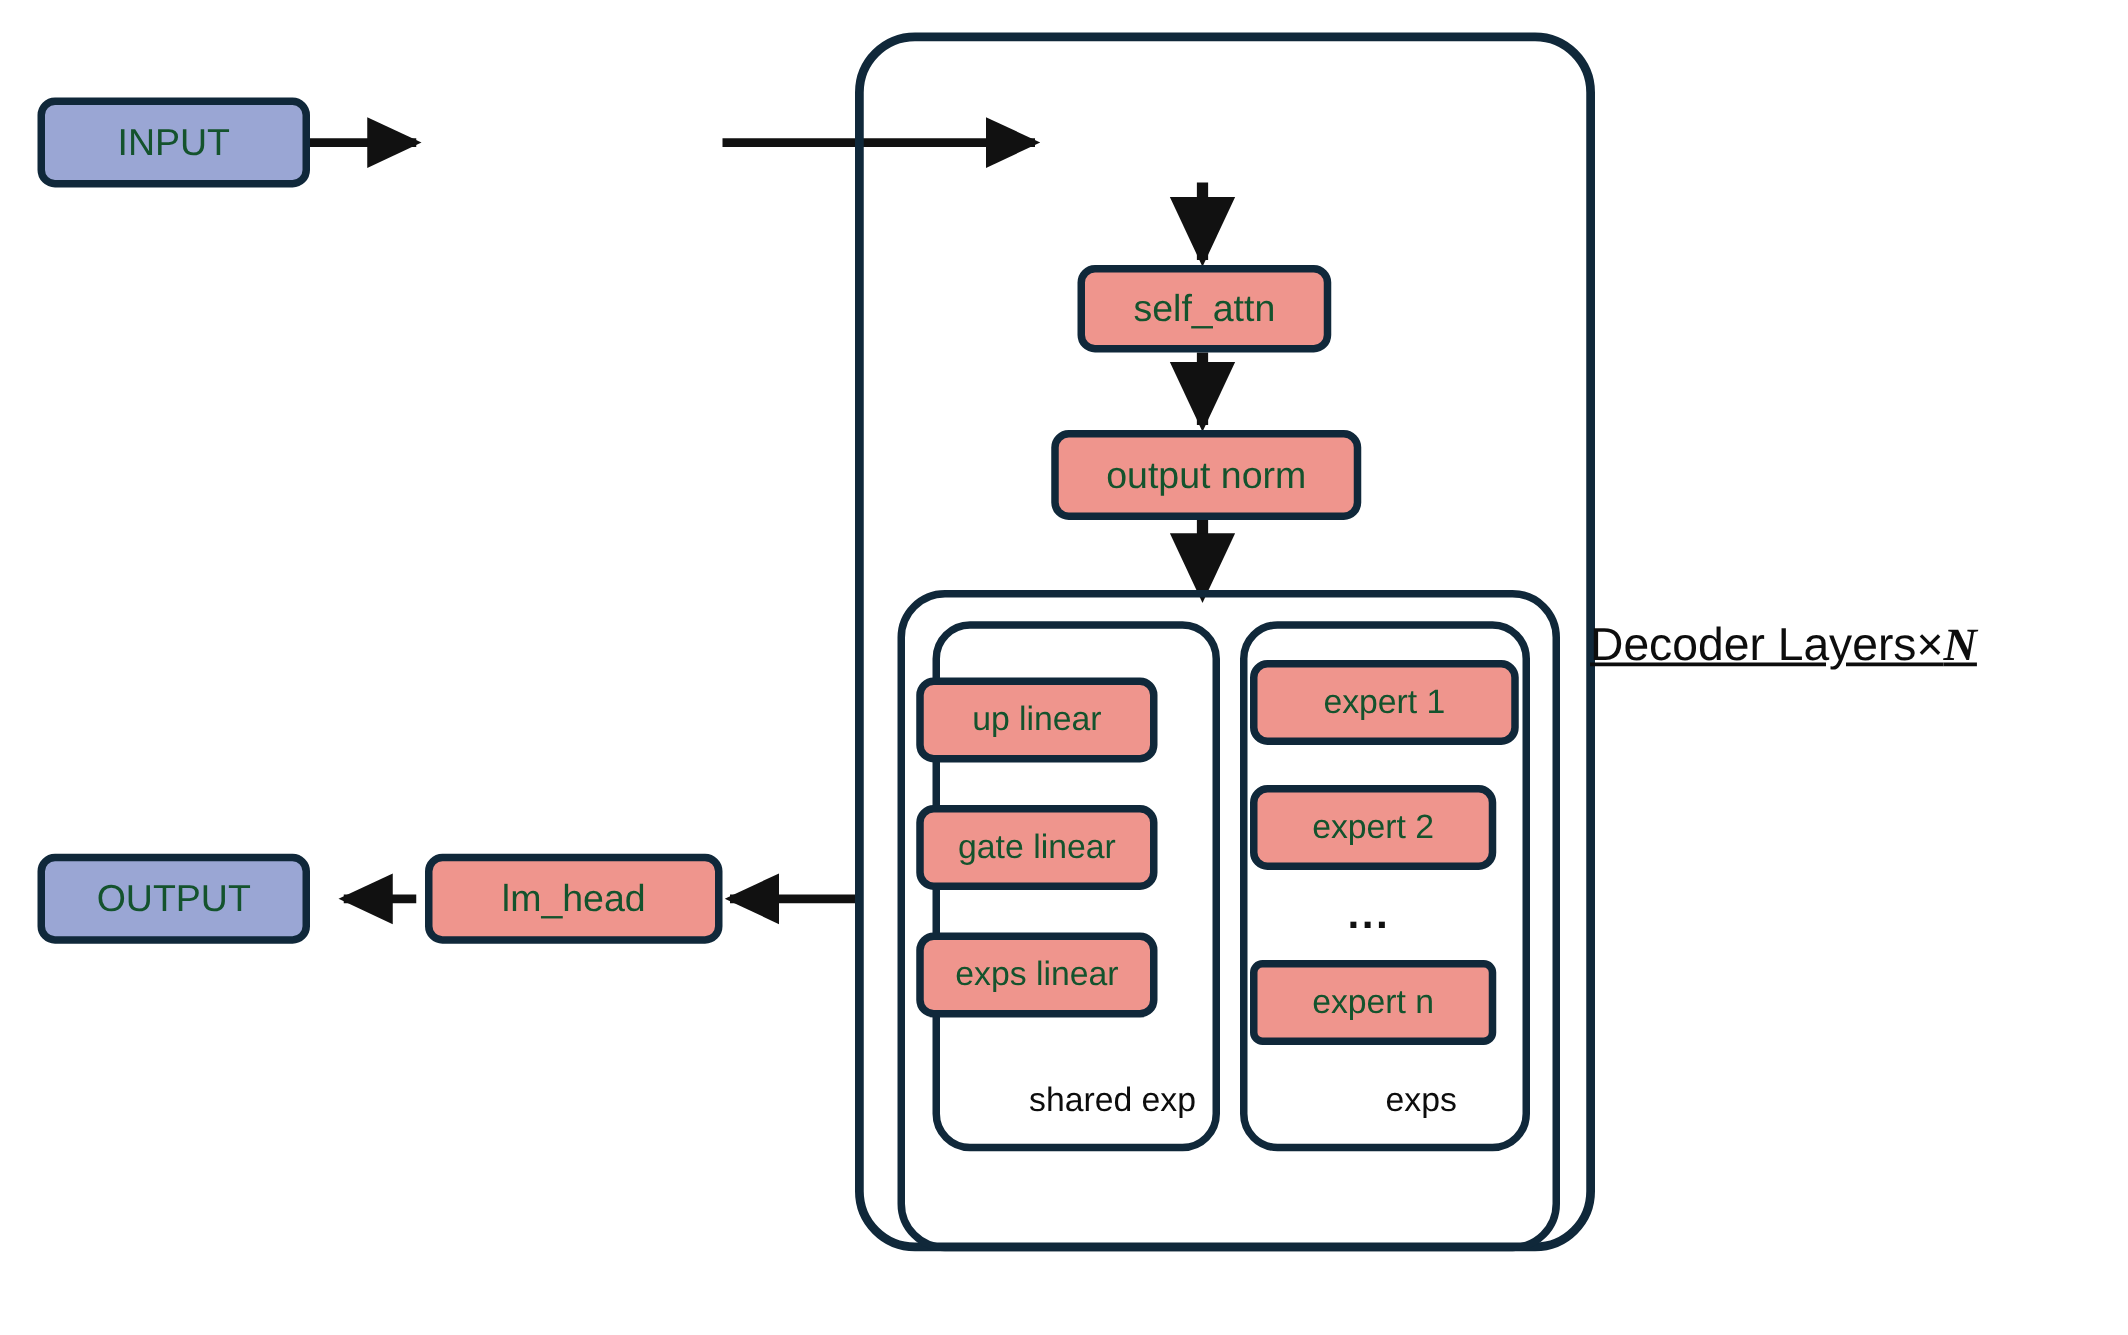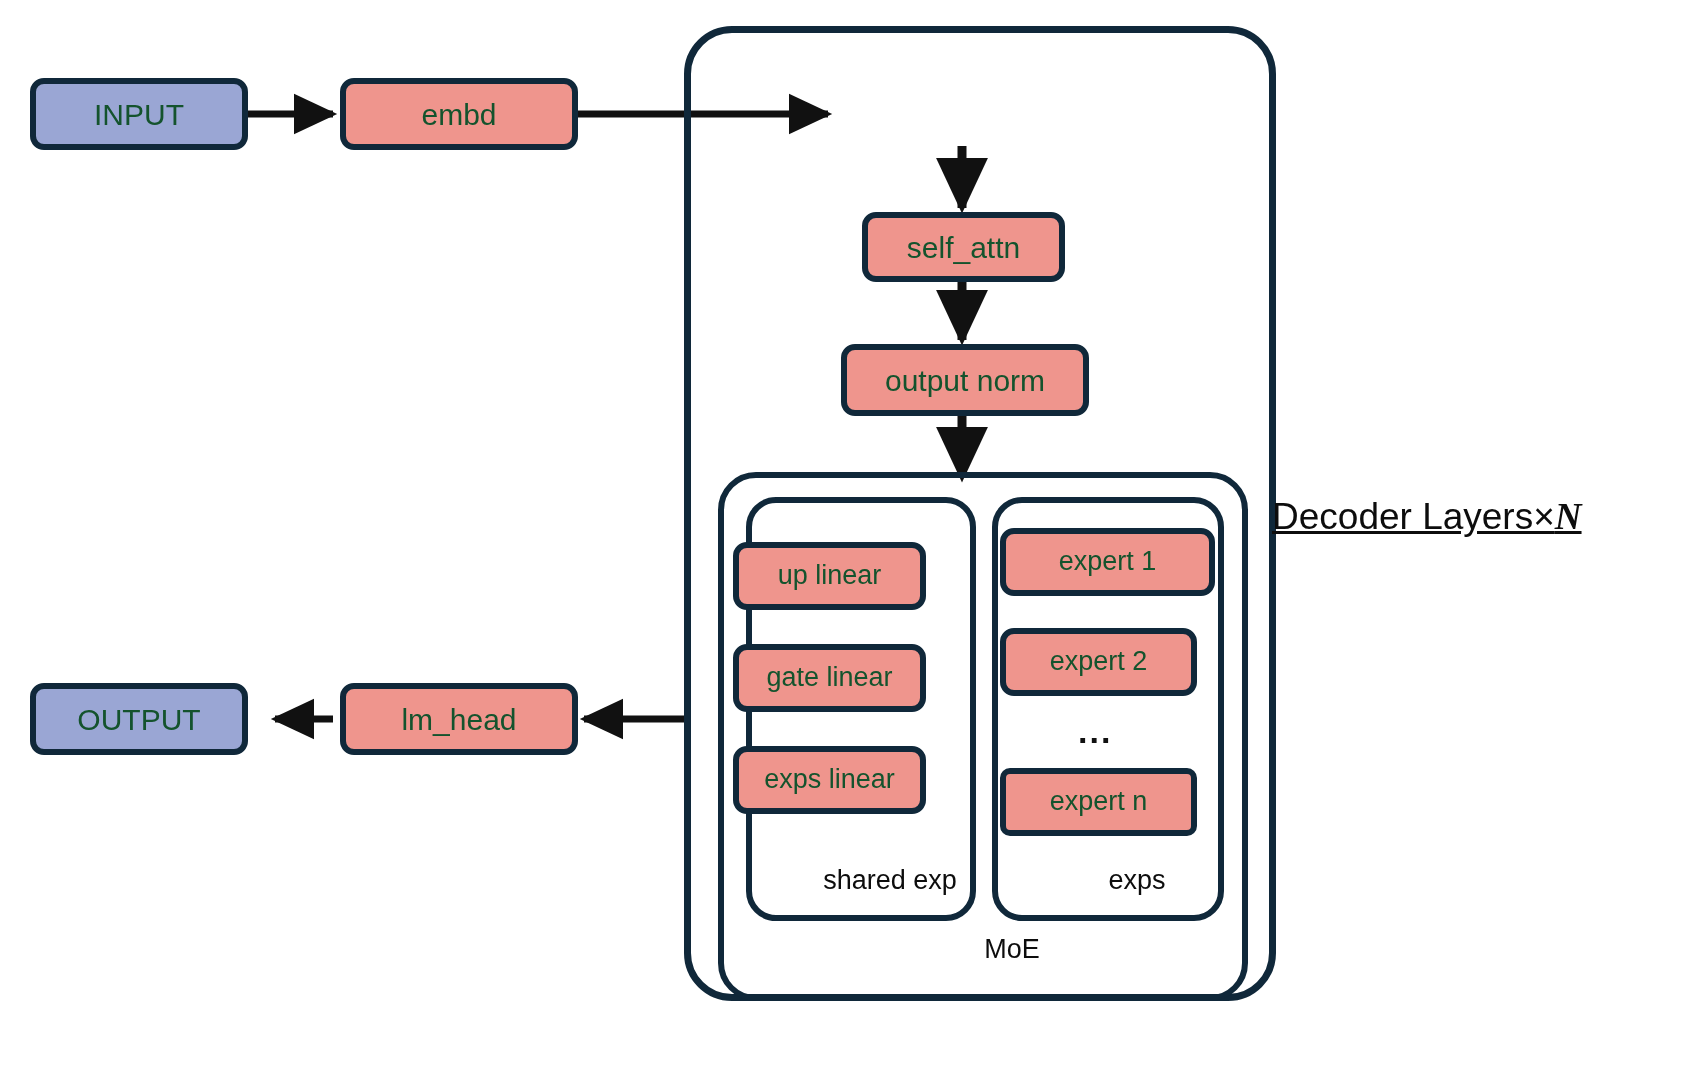--- a/index.html
+++ b/index.html
@@ -137,23 +137,20 @@
   <div class="group moe" style="left:718px; top:472px; width:530px; height:529px;"></div>
 
   <div class="group col" style="left:746px; top:497px; width:230px; height:424px;"></div>
 
   <div class="group col" style="left:992px; top:497px; width:232px; height:424px;"></div>
 
   <div class="node io" style="left:30px; top:78px; width:218px; height:72px;">
     <span>INPUT</span>
   </div>
 
-  <div class="node op" style="left:340px; top:78px; width:238px; height:72px;">
-    <span>embd</span>
-  </div>
 
 
   <div class="node op" style="left:862px; top:212px; width:203px; height:70px;">
     <span>self_attn</span>
   </div>
 
   <div class="node op" style="left:841px; top:344px; width:248px; height:72px;">
     <span>output norm</span>
   </div>
 
@@ -188,19 +185,18 @@
   </div>
 
   <div class="ellipsis" style="left:1078px; top:712px;">...</div>
 
   <div class="node small" style="left:1000px; top:768px; width:197px; height:68px;border-radius:10px;">
     <span>expert n</span>
   </div>
 
   <div class="caption" style="left:992px; top:865px; width:232px;">exps</div>
 
-  <div class="caption" style="left:718px; top:934px; width:530px;">MoE</div>
 
   <div class="side-label" style="left:1272px; top:495px;text-decoration:underline;">
     <span>Decoder Layers×</span><span class="var">N</span>
   </div>
 
 </div>
 
 </body></html>

